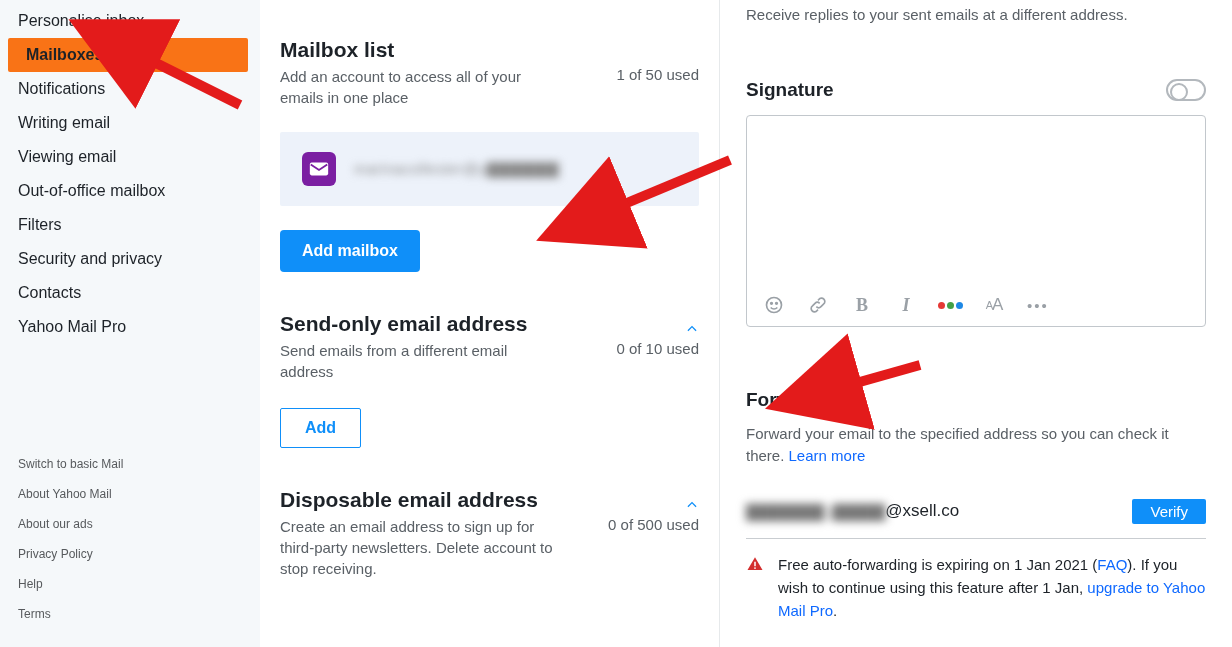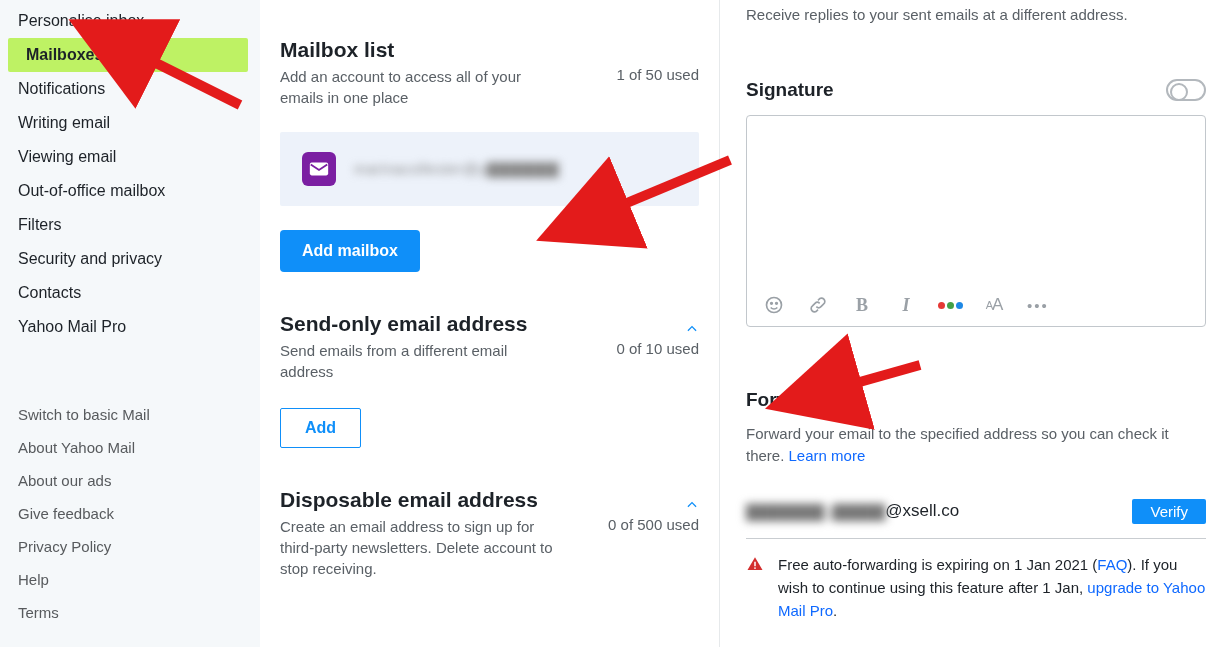--- a/index.html
+++ b/index.html
@@ -24,31 +24,31 @@
     flex-direction: column;
   }
   .sidebar-top { flex: 0 0 auto; }
   .sidebar-item {
     padding: 8px 18px;
     font-size: 16px;
     cursor: pointer;
     color: #1d2228;
   }
   .sidebar-item.selected {
-    background: #bef264;
+    background: #f97316;
     font-weight: 700;
     margin: 0 12px 0 8px;
     border-radius: 2px;
   }
   .sidebar-links {
     margin-top: auto;
     padding: 0 18px 18px 18px;
   }
   .sidebar-link {
-    font-size: 15px;
+    font-size: 12px;
     color: #575a5d;
     padding: 8px 0;
     cursor: pointer;
   }
   
   .center-col {
     width: 460px;
     flex: 0 0 460px;
     border-right: 1px solid #e6e9eb;
     padding: 0 20px 20px 20px;
@@ -246,21 +246,20 @@
       <div class="sidebar-item">Out-of-office mailbox</div>
       <div class="sidebar-item">Filters</div>
       <div class="sidebar-item">Security and privacy</div>
       <div class="sidebar-item">Contacts</div>
       <div class="sidebar-item">Yahoo Mail Pro</div>
     </div>
     <div class="sidebar-links">
       <div class="sidebar-link">Switch to basic Mail</div>
       <div class="sidebar-link">About Yahoo Mail</div>
       <div class="sidebar-link">About our ads</div>
-      <div class="sidebar-link">Give feedback</div>
       <div class="sidebar-link">Privacy Policy</div>
       <div class="sidebar-link">Help</div>
       <div class="sidebar-link">Terms</div>
     </div>
   </div>
 
   <div class="center-col">
 
     <div class="section-head">
       <div>

